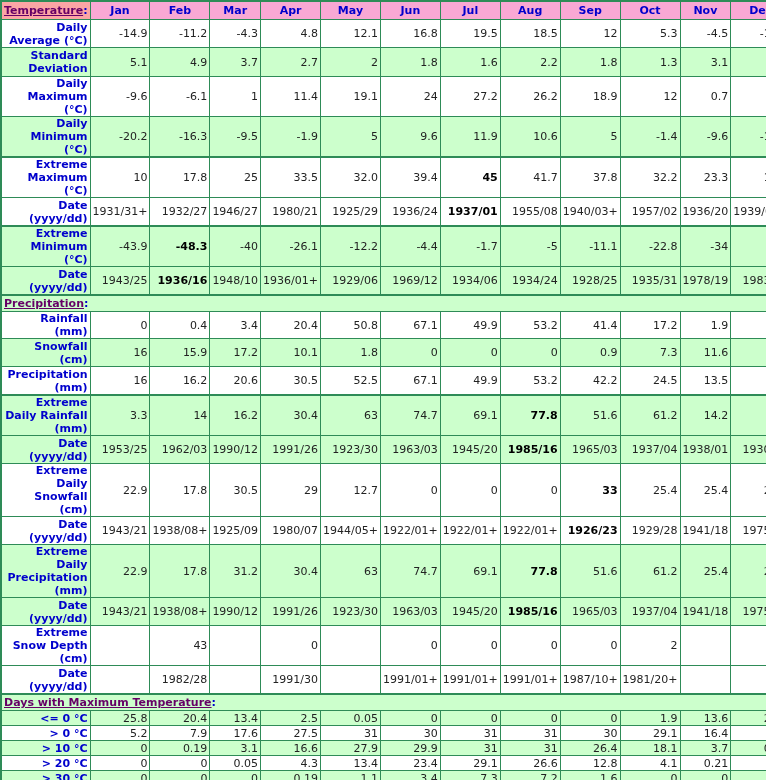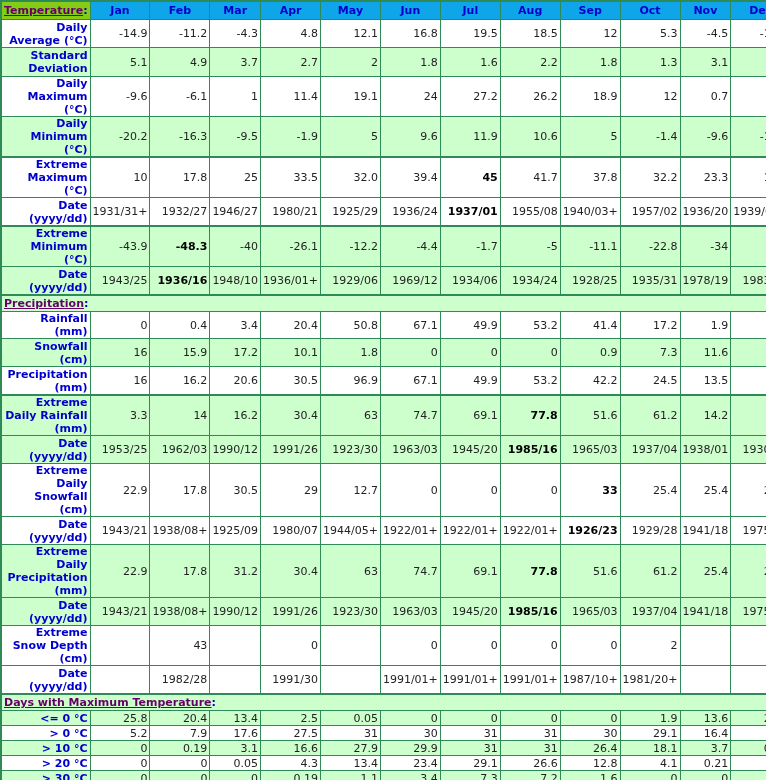--- a/index.html
+++ b/index.html
@@ -12,29 +12,29 @@
     border: 2px solid #2e8b57;
   }
   table.climate td, table.climate th {
     border: 1px solid #2e8b57;
     padding: 0 2px;
     text-align: right;
     vertical-align: middle;
     line-height: 13px;
   }
   table.climate th.hdr {
-    background: #0ea5e9;
+    background: #f9a8d4;
     color: #0000cc;
     font-weight: bold;
     text-align: center;
     height: 17px;
   }
   table.climate th.section-title {
     text-align: left;
-    background: #84cc16;
+    background: #fca5a5;
     height: 17px;
   }
   .section-link { color: #660066; text-decoration: underline; font-weight: bold; }
   .colon { color: #0000cc; font-weight: bold; }
   td.label {
     text-align: left;
     color: #0000cc;
     font-weight: bold;
     width: 74px;
     line-height: 13px;
@@ -226,21 +226,21 @@
         <td>7.3</td>
         <td>11.6</td>
         <td>19</td>
       </tr>
       <tr class="white h2">
         <td class="label">Precipitation (mm)</td>
         <td>16</td>
         <td>16.2</td>
         <td>20.6</td>
         <td>30.5</td>
-        <td>96.9</td>
+        <td>52.5</td>
         <td>67.1</td>
         <td>49.9</td>
         <td>53.2</td>
         <td>42.2</td>
         <td>24.5</td>
         <td>13.5</td>
         <td>19</td>
       </tr>
       <tr class="green h2 group-start">
         <td class="label">Extreme Daily Rainfall (mm)</td>

